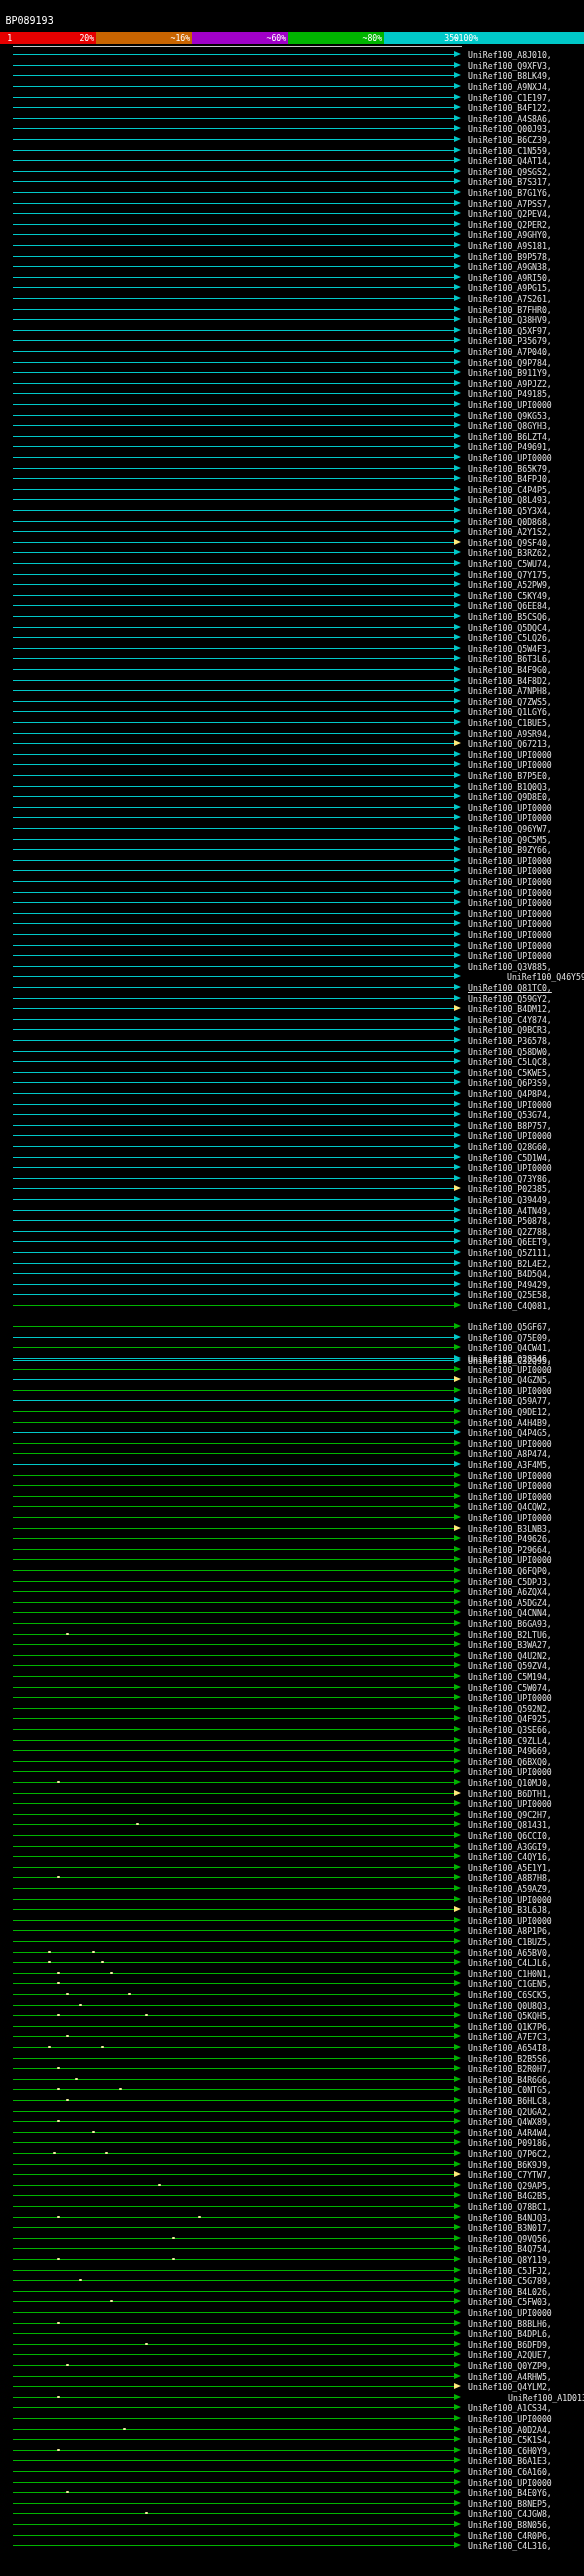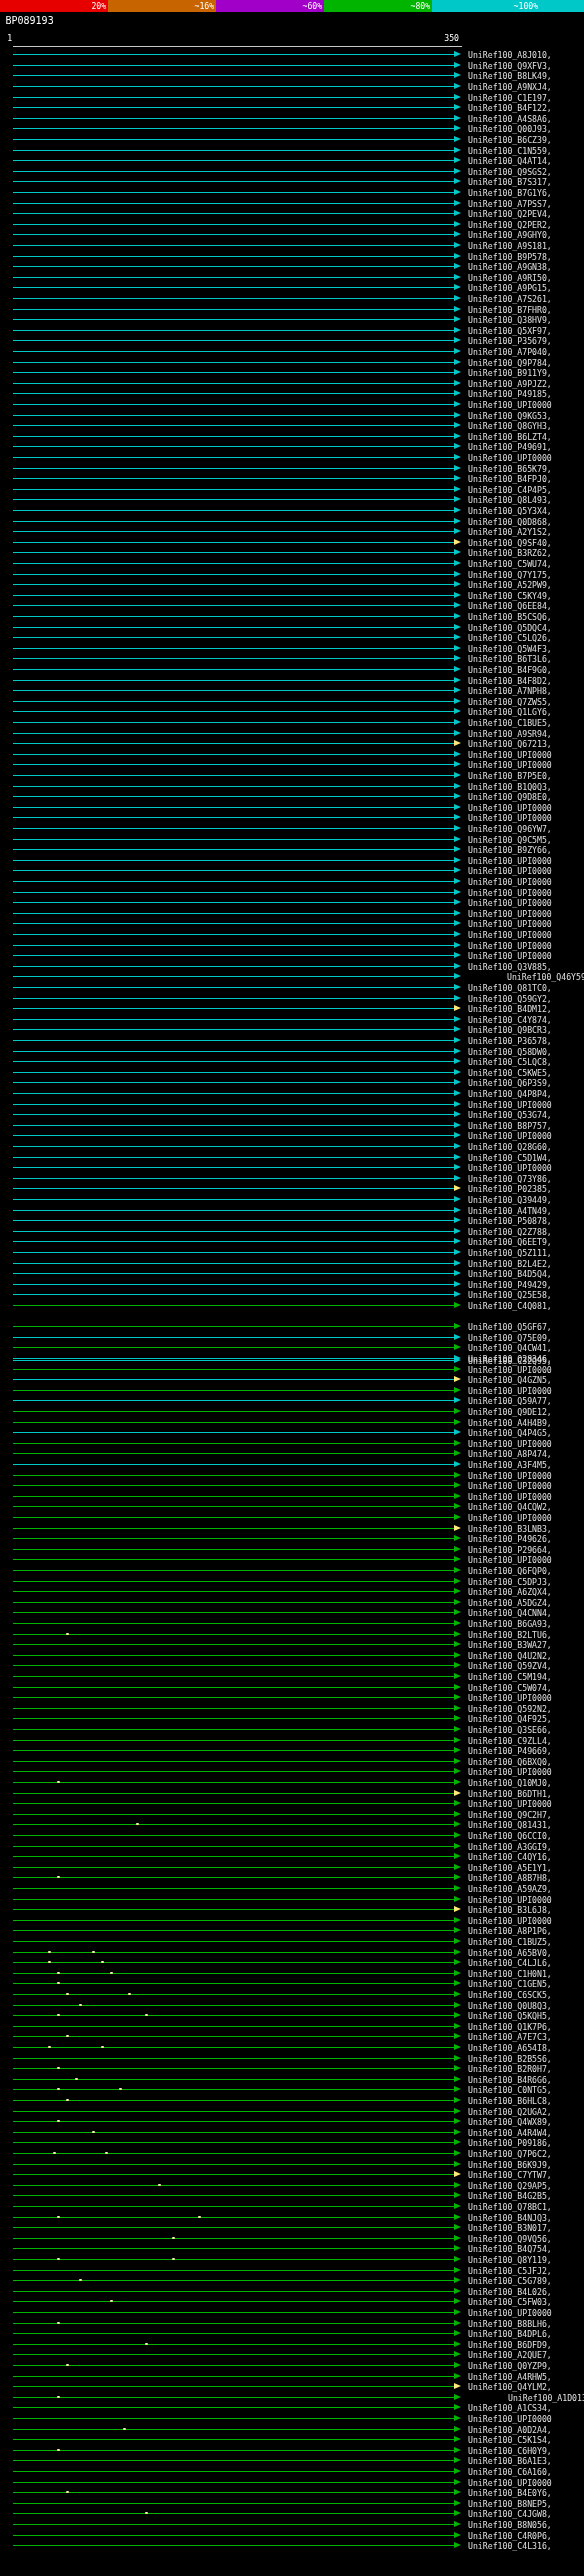--- a/index.html
+++ b/index.html
@@ -1,19 +1,19 @@
 <!DOCTYPE html>
 <html style="font-size:14.6px"><head>
 <meta charset="utf-8">
 <style>
   html,body{margin:0;padding:0;background:#000;}
   .screen{position:relative;width:585px;height:2576px;background:#000;
     font-family:"DejaVu Sans Mono",monospace;overflow:hidden;}
   #scalebar{position:absolute;top:0;left:0;width:585px;height:12px;display:flex;}
-  .seg{position:relative;width:108px;height:12px;flex:none;}
+  .seg{position:relative;width:96px;height:12px;flex:none;margin-top:32px;}
   .seg.fill{flex:1;}
   .seglbl{position:absolute;right:1.8px;top:0.9px;font-size:8.2px;line-height:10px;color:#fff;}
   .queryname{position:absolute;left:5.5px;top:14.6px;font-size:10px;color:#fff;}
   .ruler-start{position:absolute;left:7.3px;top:33px;font-size:8.2px;color:#fff;}
   .ruler-end{position:absolute;left:402px;width:57px;text-align:right;top:33px;font-size:8.2px;color:#fff;}
   .ruler-line{position:absolute;left:12.8px;top:46px;width:449px;height:0.9px;background:#c8c8c8;}
   .hit-row{position:absolute;left:0;width:585px;height:10px;}
   .hit-line{position:absolute;left:12.8px;top:3.7px;width:441px;height:1.8px;}
   .hit-arrow{position:absolute;left:454px;top:0.9px;width:0;height:0;
     border-top:3.7px solid transparent;border-bottom:3.7px solid transparent;border-left:7.3px solid #0cc;}
@@ -489,21 +489,21 @@
         <span class="hit-label" style="color: rgb(224, 224, 224);">UniRef100_Q3V885,</span>
       </div>
       <div class="hit-row" style="top: 972px;">
         <div class="hit-line" style="background: rgb(0, 200, 200);"></div>
         <span class="hit-arrow" style="border-left-color: rgb(0, 200, 200);"></span>
         <span class="hit-label" style="color: rgb(224, 224, 224); margin-left: 39px;">UniRef100_Q46Y59,</span>
       </div>
       <div class="hit-row" style="top: 983px;">
         <div class="hit-line" style="background: rgb(0, 200, 200);"></div>
         <span class="hit-arrow" style="border-left-color: rgb(0, 200, 200);"></span>
-        <span class="hit-label" style="color: rgb(224, 224, 224);">UniRef100_Q81TC0,</span>
+        <span class="hit-label" style="color: rgb(224, 224, 224); text-decoration: underline;">UniRef100_Q81TC0,</span>
       </div>
       <div class="hit-row" style="top: 994px;">
         <div class="hit-line" style="background: rgb(0, 200, 200);"></div>
         <span class="hit-arrow" style="border-left-color: rgb(0, 200, 200);"></span>
         <span class="hit-label" style="color: rgb(224, 224, 224);">UniRef100_Q59GY2,</span>
       </div>
       <div class="hit-row" style="top: 1004px;">
         <div class="hit-line" style="background: rgb(0, 200, 200);"></div>
         <span class="hit-arrow" style="border-left-color: rgb(255, 233, 122);"></span>
         <span class="hit-label" style="color: rgb(224, 224, 224);">UniRef100_B4DM12,</span>

